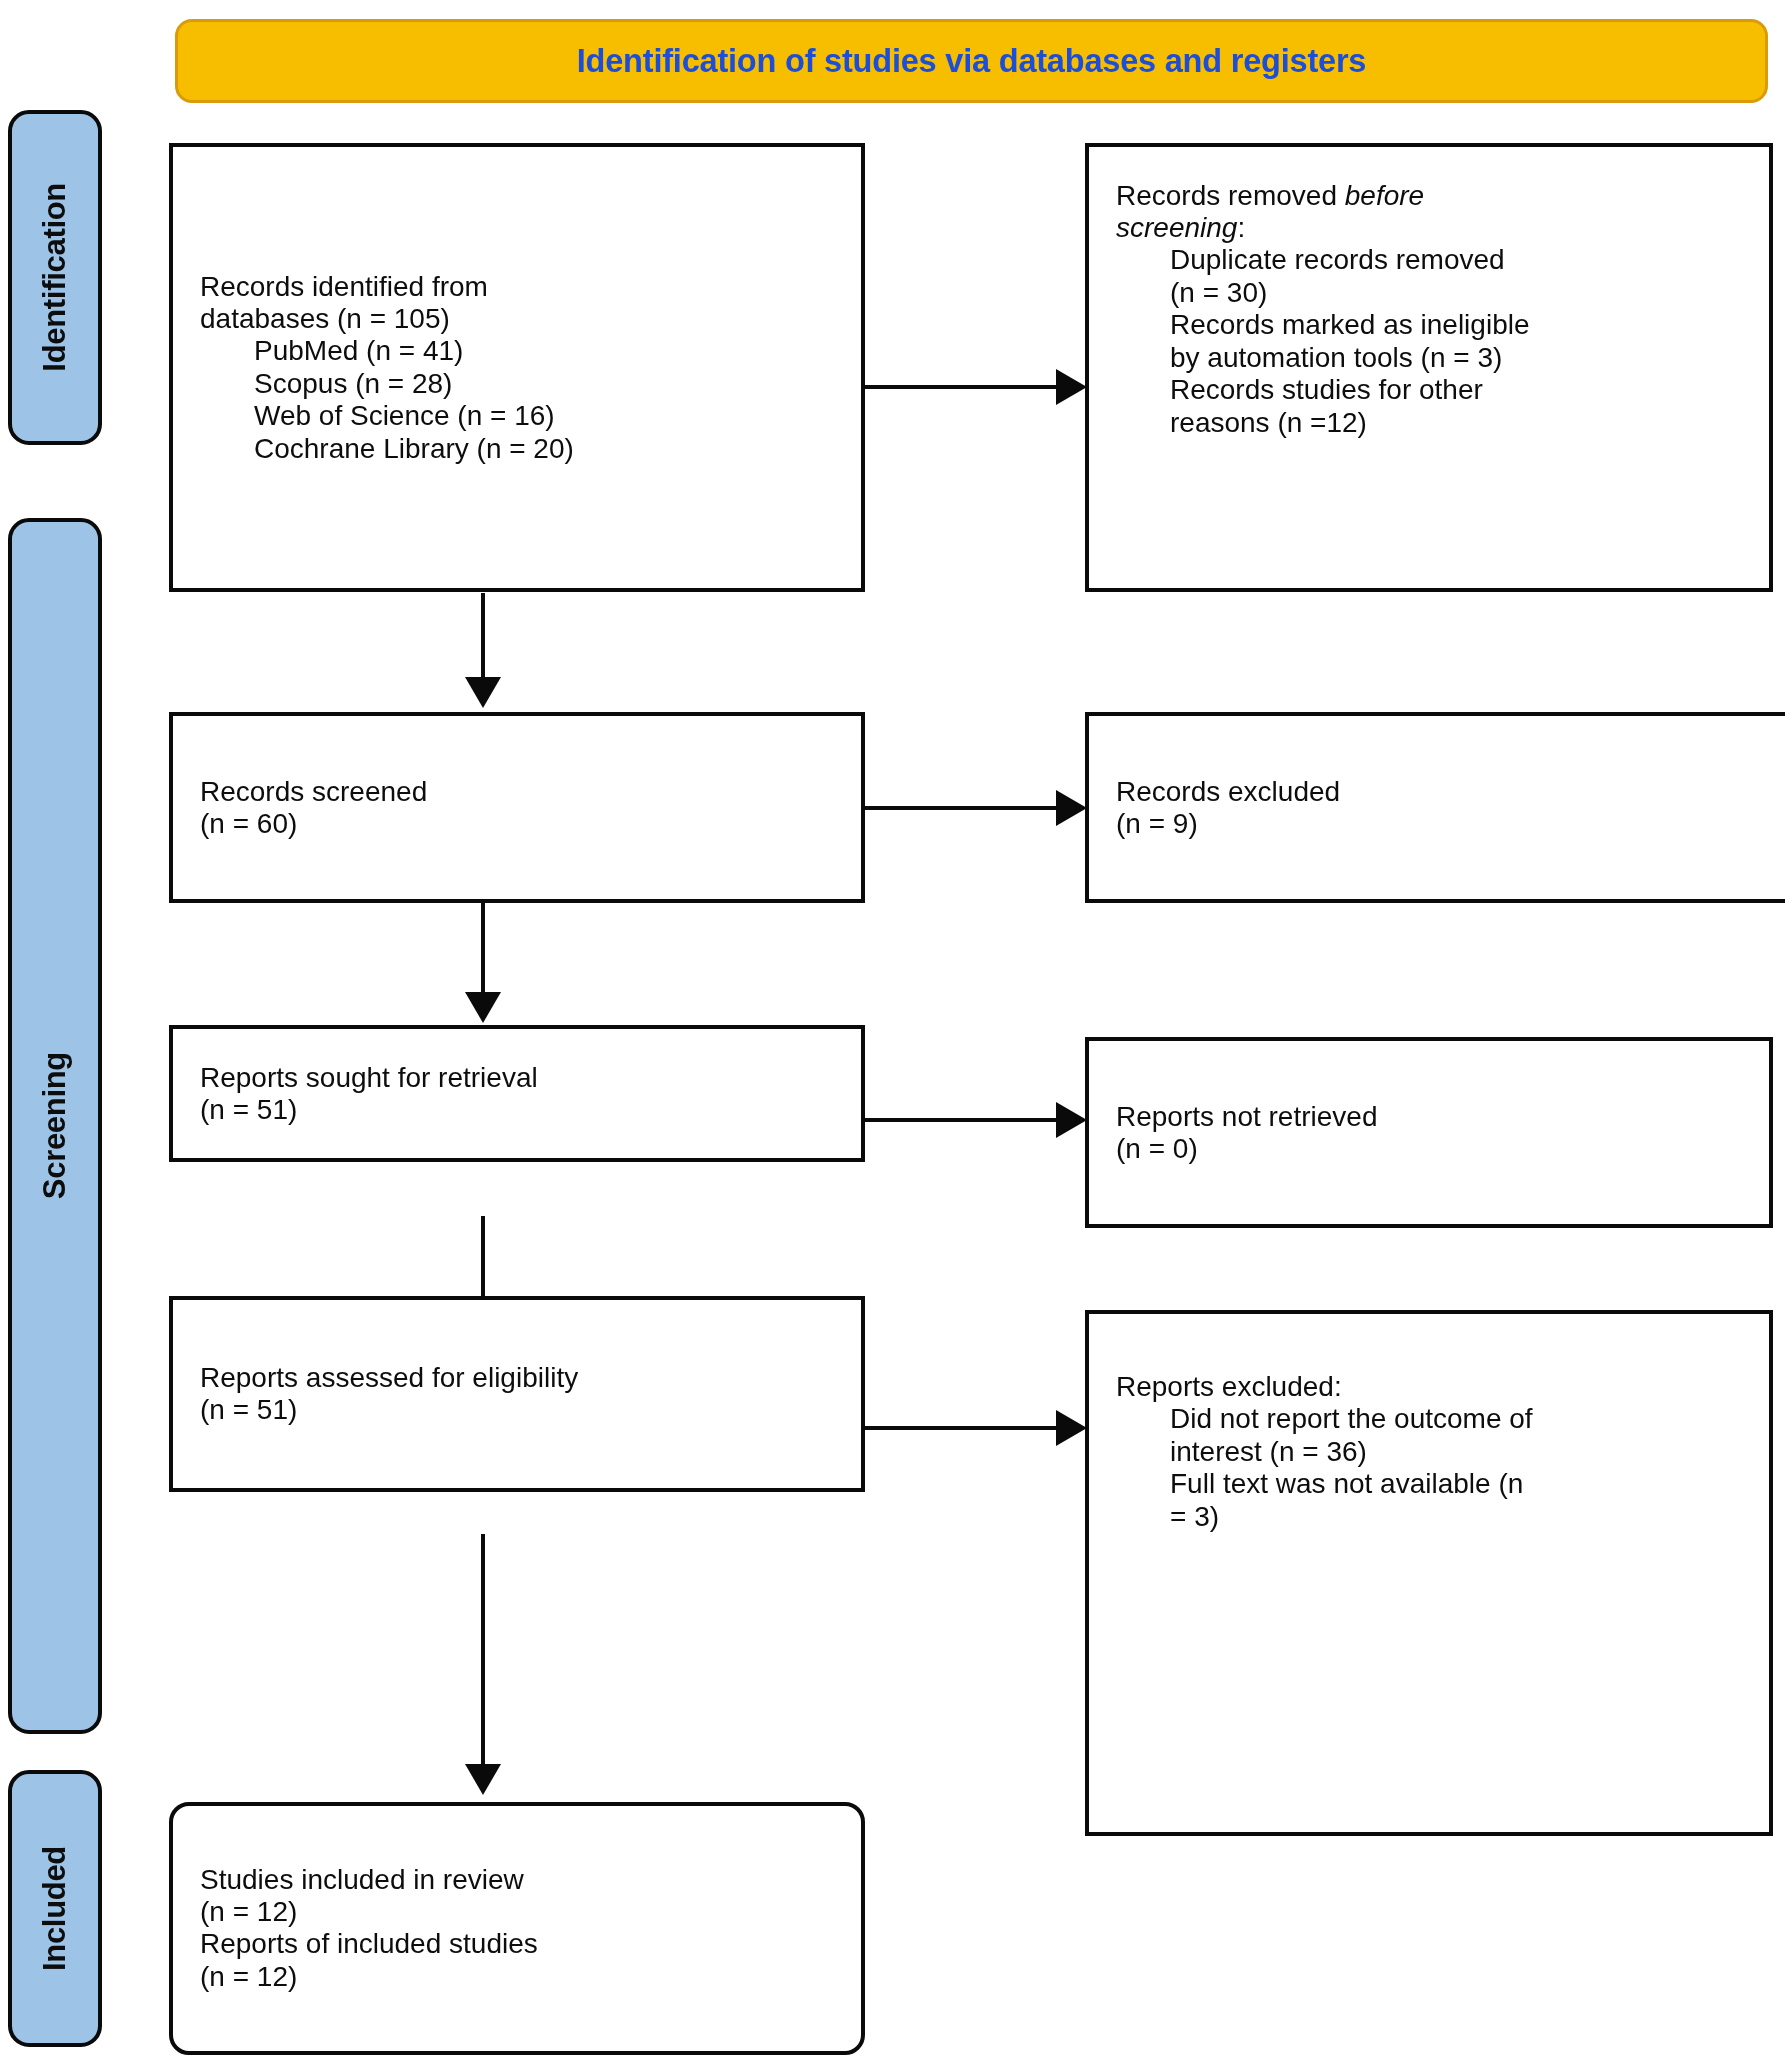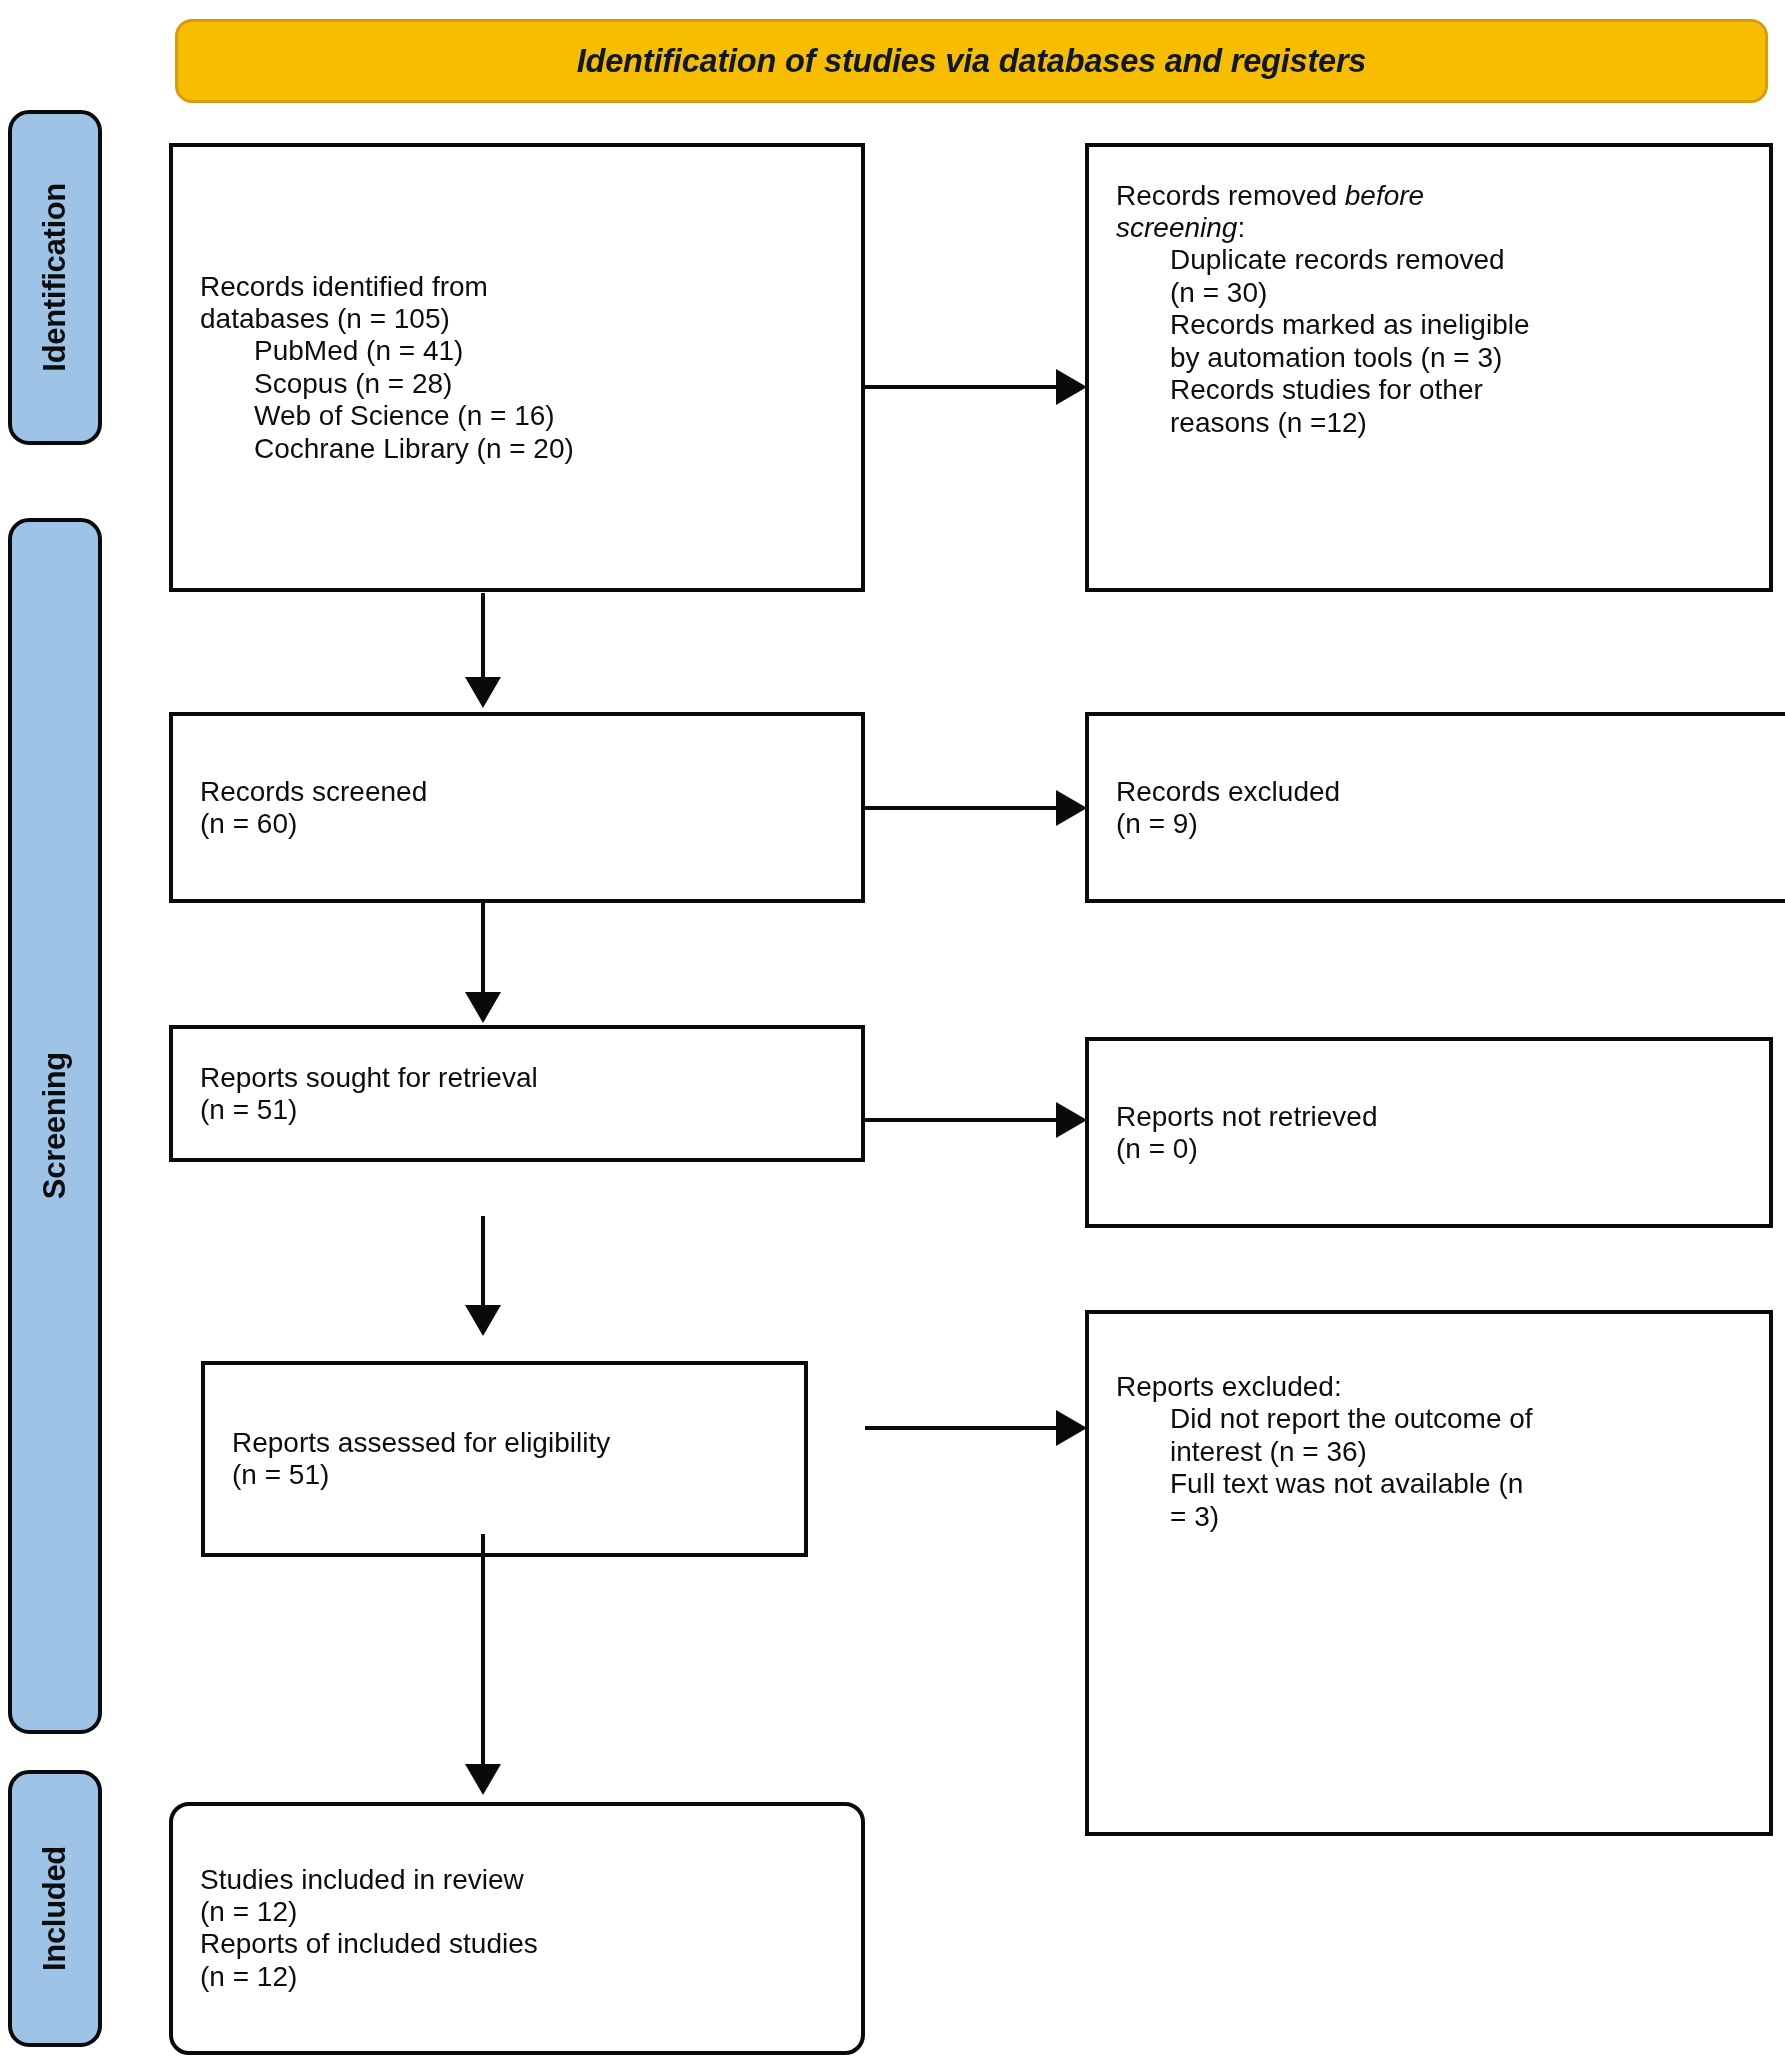--- a/index.html
+++ b/index.html
@@ -27,23 +27,22 @@
     height: 84px;
     background: #F7BE00;
     border: 3.8px solid #D99B09;
     border-radius: 17px;
     box-sizing: border-box;
     display: flex;
     align-items: center;
     justify-content: center;
     font-size: 32.5px;
     font-weight: bold;
-    color: #0f172a;
+    color: #1d4ed8;
     letter-spacing: -0.2px;
-    font-style: italic;
   }
 
   
   .phase {
     position: absolute;
     left: 7.6px;
     width: 94px;
     background: #9DC3E6;
     border: 4.8px solid #0a0a0a;
     border-radius: 21px;
@@ -200,21 +199,21 @@
       <div class="line">(n = 0)</div>
     </div>
   </div>
 
   <div class="conn h-line" style="left:865px; top:1118px; width:198px;"></div>
   <div class="arrow-right" style="left:1056px; top:1102px;"></div>
 
   <div class="conn v-line" style="left:481px; top:1216px; height:94px;"></div>
   <div class="arrow-down" style="left:465px; top:1305px;"></div>
 
-  <div class="box" style="left:169px; top:1361px; width:607px; height:196px;margin-left:32px;">
+  <div class="box" style="left:169px; top:1296px; width:696px; height:196px;">
     <div class="box-inner">
       <div class="line">Reports assessed for eligibility</div>
       <div class="line">(n = 51)</div>
     </div>
   </div>
 
   <div class="box" style="left:1085px; top:1310px; width:688px; height:526px;">
     <div class="box-inner top-anchor" style="top:57px;">
       <div class="line">Reports excluded:</div>
       <div class="line indent">Did not report the outcome of</div>

